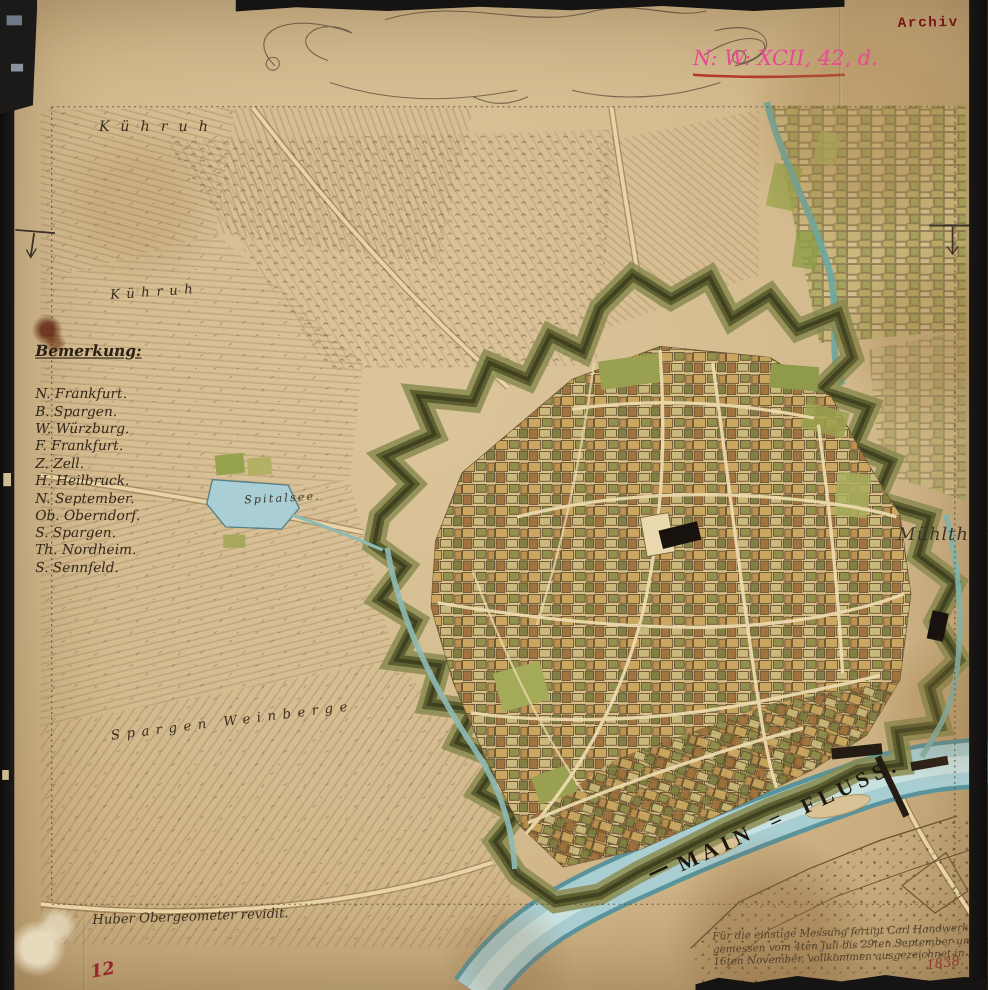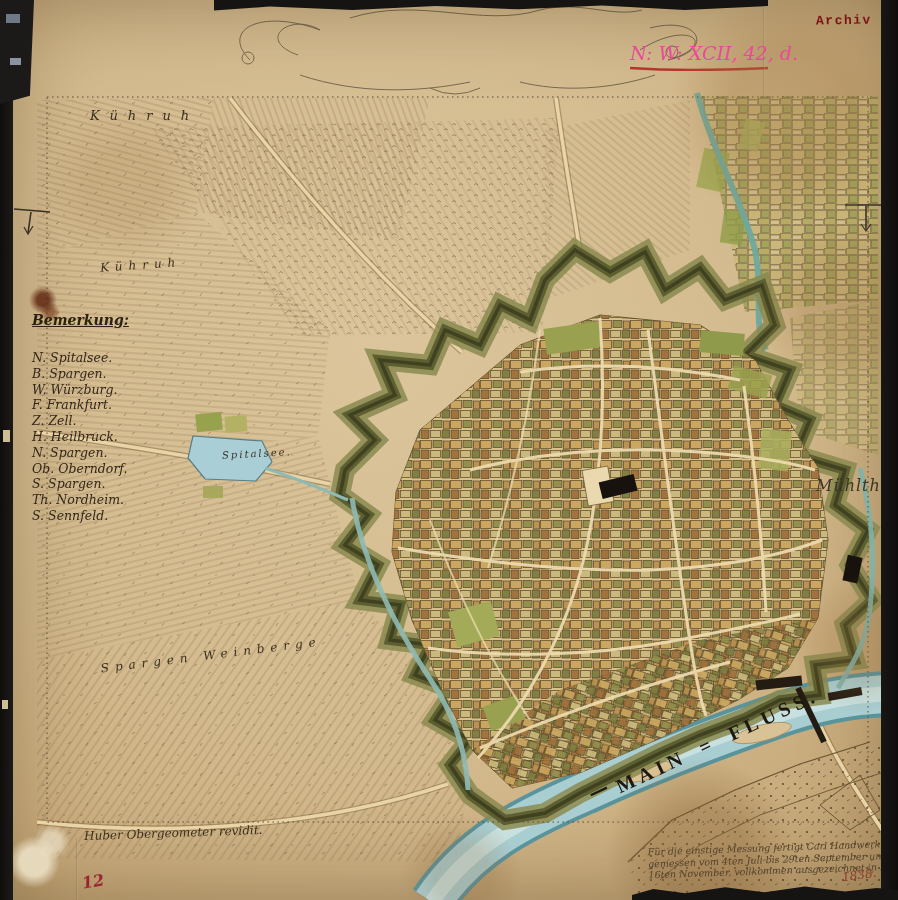--- a/index.html
+++ b/index.html
@@ -237,27 +237,27 @@
   <div class="crease" style="left:76px;top:838px;height:62px;"></div>
 
 
 
   <div class="t script" style="left:630px;top:42px;font-size:19px;color:#ec4899;">N: W: XCII, 42, d.</div>
 
   <div class="t" style="left:816px;top:13px;font-family:Liberation Mono, monospace;font-weight:bold;font-size:13px;letter-spacing:1.5px;color:#7c1316;transform:rotate(-1deg);">Archiv</div>
 
   <div class="t" style="left:32px;top:288px;margin-top:24px;">
     <div class="script" style="font-size:14px;font-weight:bold;color:#2b2115;text-decoration:underline;margin-bottom:22px;">Bemerkung:</div>
-    <div class="legend-item">N. Spitalsee.</div>
+    <div class="legend-item">N. Frankfurt.</div>
     <div class="legend-item">B. Spargen.</div>
     <div class="legend-item">W. Würzburg.</div>
     <div class="legend-item">F. Frankfurt.</div>
     <div class="legend-item">Z. Zell.</div>
     <div class="legend-item">H. Heilbruck.</div>
-    <div class="legend-item">N. Spargen.</div>
+    <div class="legend-item">N. September.</div>
     <div class="legend-item">Ob. Oberndorf.</div>
     <div class="legend-item">S. Spargen.</div>
     <div class="legend-item">Th. Nordheim.</div>
     <div class="legend-item">S. Sennfeld.</div>
   </div>
 
   <div class="t script" style="left:90px;top:108px;font-size:13px;letter-spacing:10px;color:#3a2f1f;">Kühruh</div>
   <div class="t script" style="left:100px;top:258px;font-size:12px;letter-spacing:6px;color:#3a2f1f;transform:rotate(-4deg);">Kühruh</div>
   <div class="t script" style="left:222px;top:448px;font-size:10px;letter-spacing:2px;color:#3c3426;transform:rotate(-3deg);">Spitalsee.</div>
   <div class="t script" style="left:816px;top:476px;font-size:16px;letter-spacing:1px;color:#3c3426;">Mühlthor.</div>

